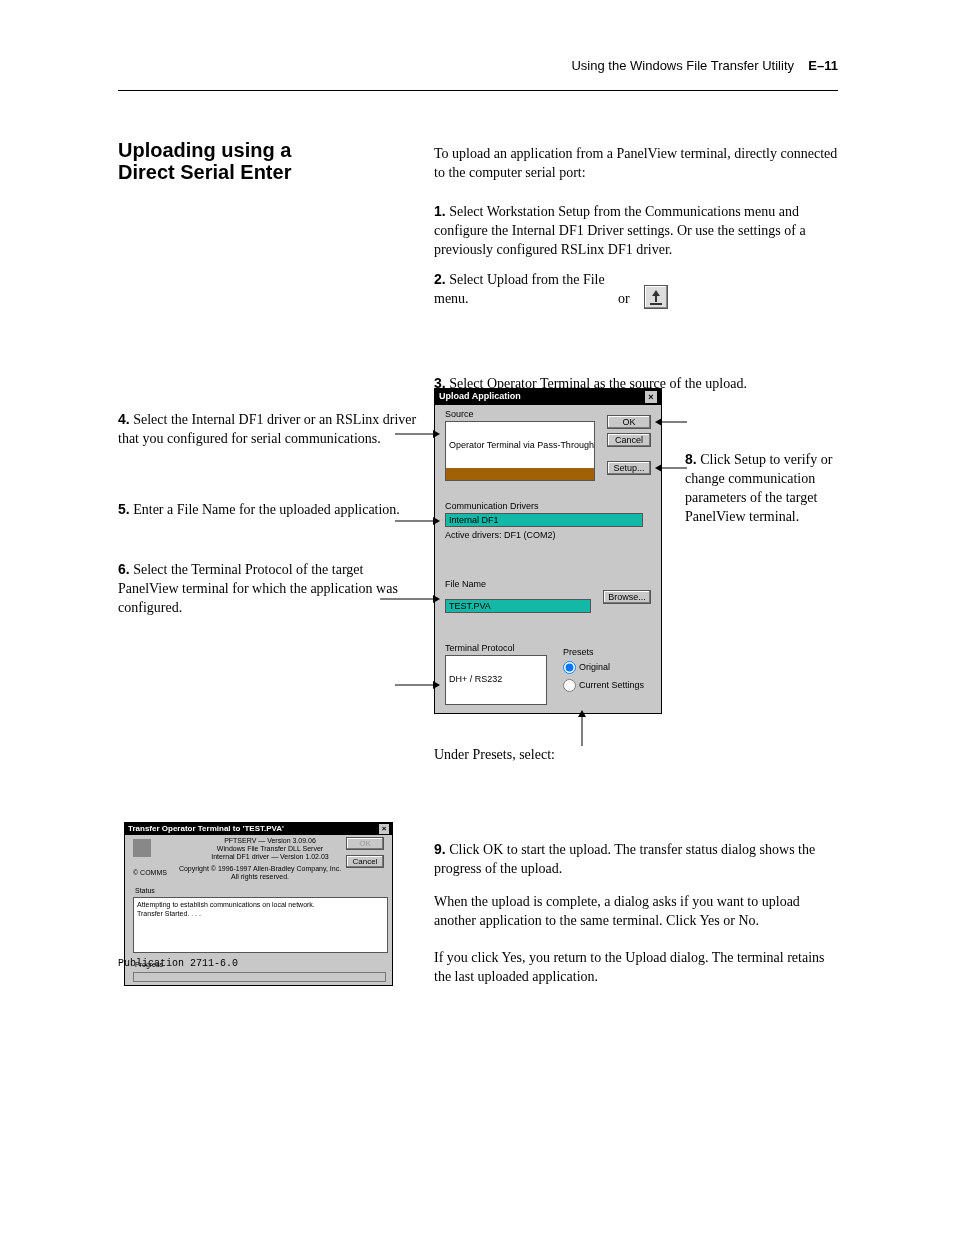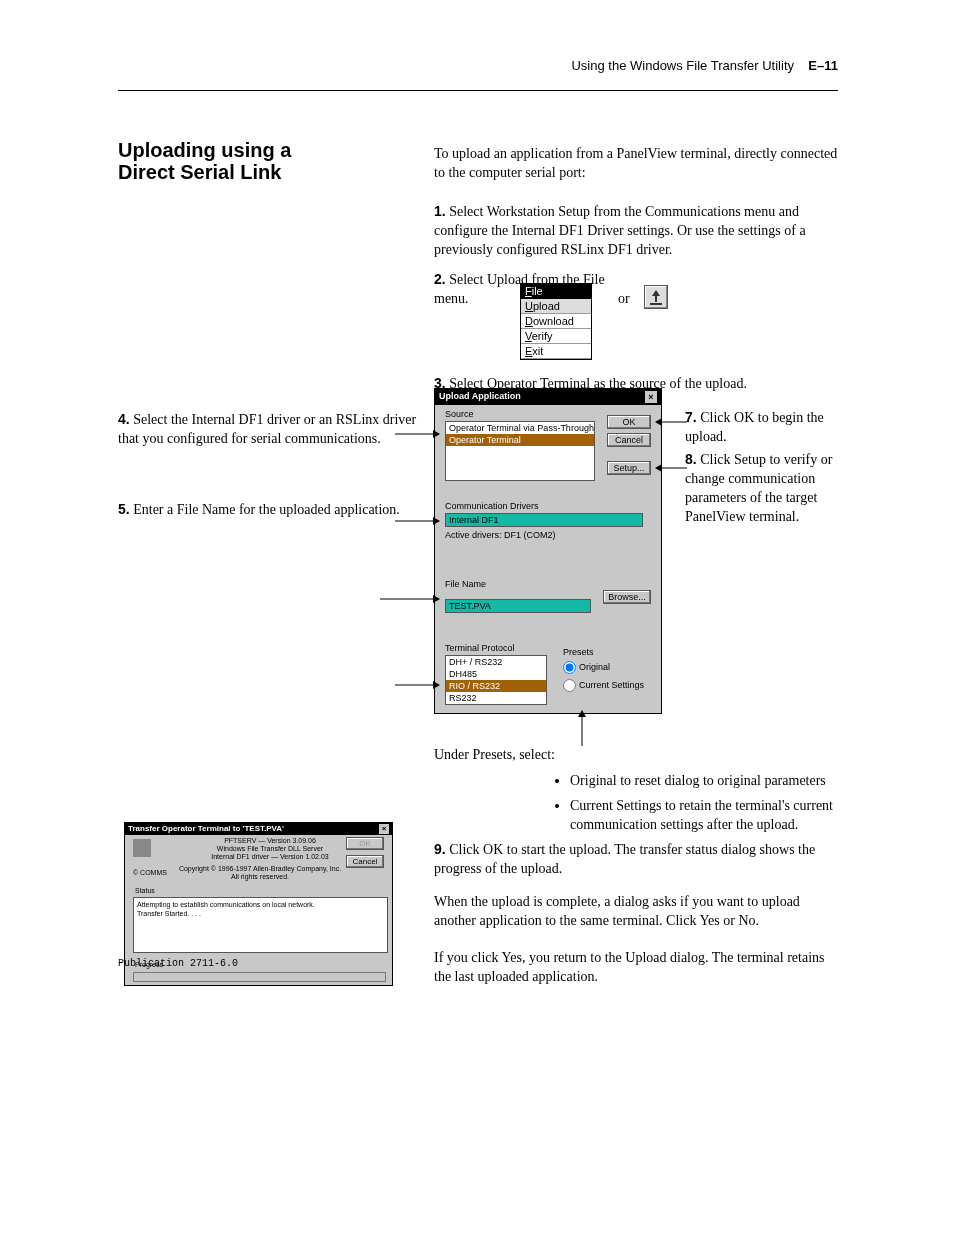--- a/index.html
+++ b/index.html
@@ -39,21 +39,21 @@
   
   .tbicon{position:absolute;left:644px;top:285px;width:22px;height:22px;border:1px solid #555;background:#ddd;box-shadow:inset -1px -1px 0 #888,inset 1px 1px 0 #fff}
   .tbicon svg{width:100%;height:100%}
 
   
   .dlg{position:absolute;left:434px;top:388px;width:226px;height:324px;background:#c8c8c8;border:1px solid #000;font-family:"MS Sans Serif",Arial,sans-serif;font-size:9px;color:#000}
   .dlg .tb{background:#000;color:#fff;padding:2px 4px;font-weight:bold;display:flex;justify-content:space-between}
   .dlg .tb .x{background:#c8c8c8;color:#000;width:12px;height:12px;text-align:center;line-height:12px;font-weight:bold}
   .dlg .lbl{position:absolute}
   .dlg .list{position:absolute;background:#fff;border:1px solid #555;overflow:hidden}
-  .dlg .list .row{padding:1px 3px;white-space:nowrap}
+  .dlg .list .row{padding:18px 3px;white-space:nowrap}
   .dlg .list .row.sel{background:#a16207;color:#fff}
   .dlg .btn{position:absolute;background:#c8c8c8;border:1px solid #555;box-shadow:inset -1px -1px 0 #777,inset 1px 1px 0 #fff;text-align:center;font-size:9px;padding:1px 0}
   .dlg .input{position:absolute;background:#14b8a6;border:1px solid #555;padding:1px 3px;font-size:9px}
   .dlg .radio{position:absolute;font-size:9px}
   .dlg .radio input{margin:0 3px 0 0;vertical-align:middle}
 
   
   .dlg2{position:absolute;left:124px;top:822px;width:267px;height:162px;background:#c8c8c8;border:1px solid #000;font-family:"MS Sans Serif",Arial,sans-serif;font-size:8px;color:#000}
   .dlg2 .tb{background:#000;color:#fff;padding:1px 3px;font-weight:bold;display:flex;justify-content:space-between;font-size:8px}
   .dlg2 .tb .x{background:#c8c8c8;color:#000;width:10px;height:10px;text-align:center;line-height:10px;font-weight:bold}
@@ -69,42 +69,35 @@
 </style>
 </head>
 <body>
 
 <div class="page">
   <div class="header-title">Using the Windows File Transfer Utility</div>
   <div class="header-num">E–11</div>
   <div class="hr"></div>
 
   <div class="section-title">Uploading using a</div>
-  <div class="section-title2">Direct Serial Link</div>
+  <div class="section-title2">Direct Serial Enter</div>
 
   <div class="body step1">To upload an application from a PanelView terminal, directly connected to the computer serial port:</div>
 
   <div class="body step1b">
     <span class="bold-num">1.</span>
     <span>Select Workstation Setup from the Communications menu and configure the Internal DF1 Driver settings. Or use the settings of a previously configured RSLinx DF1 driver.</span>
   </div>
 
   <div class="body step2">
     <span class="bold-num">2.</span>
     <span>Select Upload from the File menu.</span>
   </div>
   <div class="body or">or</div>
 
-  <div class="menu">
-    <div class="title"><span class="u">F</span>ile</div>
-    <div class="item sel"><span class="u">U</span>pload</div>
-    <div class="item"><span class="u">D</span>ownload</div>
-    <div class="item"><span class="u">V</span>erify</div>
-    <div class="item"><span class="u">E</span>xit</div>
-  </div>
 
   <div class="tbicon">
     <svg viewBox="0 0 22 22">
         <path d="M11 4 L7 10 L10 10 L10 16 L12 16 L12 10 L15 10 Z" fill="#333"></path>
         <rect x="5" y="17" width="12" height="2" fill="#333"></rect>
       </svg>
   </div>
 
   <div class="body step3">
     <span class="bold-num">3.</span>
@@ -112,23 +105,23 @@
   </div>
 
   <div class="body step4a">
     <span class="bold-num">4.</span>
     <span>Select the Internal DF1 driver or an RSLinx driver that you configured for serial communications.</span>
   </div>
   <div class="body step4b">
     <span class="bold-num">5.</span>
     <span>Enter a File Name for the uploaded application.</span>
   </div>
-  <div class="body step7">
-    <span class="bold-num">7.</span>
-    <span>Click OK to begin the upload.</span>
+  <div class="body step4c">
+    <span class="bold-num">6.</span>
+    <span>Select the Terminal Protocol of the target PanelView terminal for which the application was configured.</span>
   </div>
   <div class="body step8">
     <span class="bold-num">8.</span>
     <span>Click Setup to verify or change communication parameters of the target PanelView terminal.</span>
   </div>
 
   <div class="dlg">
     <div class="tb">
       <span>Upload Application</span>
       <span class="x">×</span>
@@ -188,24 +181,20 @@
   <svg class="arrow" style="left:655px;top:462px;width:32px;height:12px">
       <line x1="32" y1="6" x2="7" y2="6"></line>
       <polygon points="7,2 0,6 7,10"></polygon>
     </svg>
   <svg class="arrow" style="left:576px;top:710px;width:12px;height:36px">
       <line x1="6" y1="36" x2="6" y2="7"></line>
       <polygon points="2,7 6,0 10,7"></polygon>
     </svg>
 
   <div class="body step4d" style="top:746px;left:434px;width:200px">Under Presets, select:</div>
-  <ul class="body ul" style="top:758px">
-    <li>Original to reset dialog to original parameters</li>
-    <li>Current Settings to retain the terminal's current communication settings after the upload.</li>
-  </ul>
 
   <div class="body step9">
     <span class="bold-num">9.</span>
     <span>Click OK to start the upload. The transfer status dialog shows the progress of the upload.</span>
   </div>
   <div class="body step10">When the upload is complete, a dialog asks if you want to upload another application to the same terminal. Click Yes or No.</div>
   <div class="body step11">If you click Yes, you return to the Upload dialog. The terminal retains the last uploaded application.</div>
 
   <div class="dlg2">
     <div class="tb">

